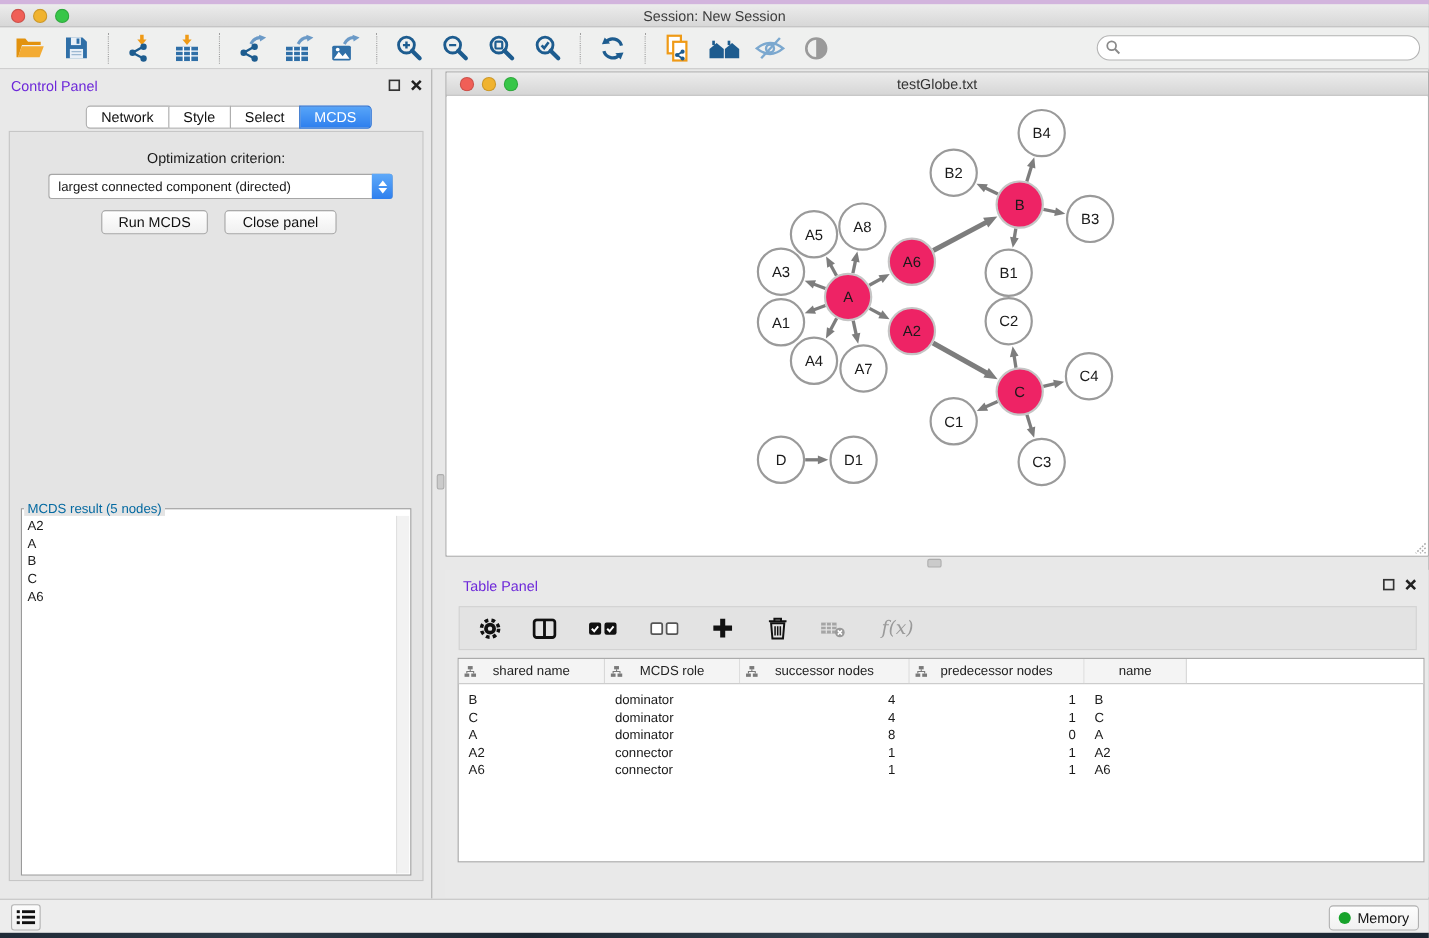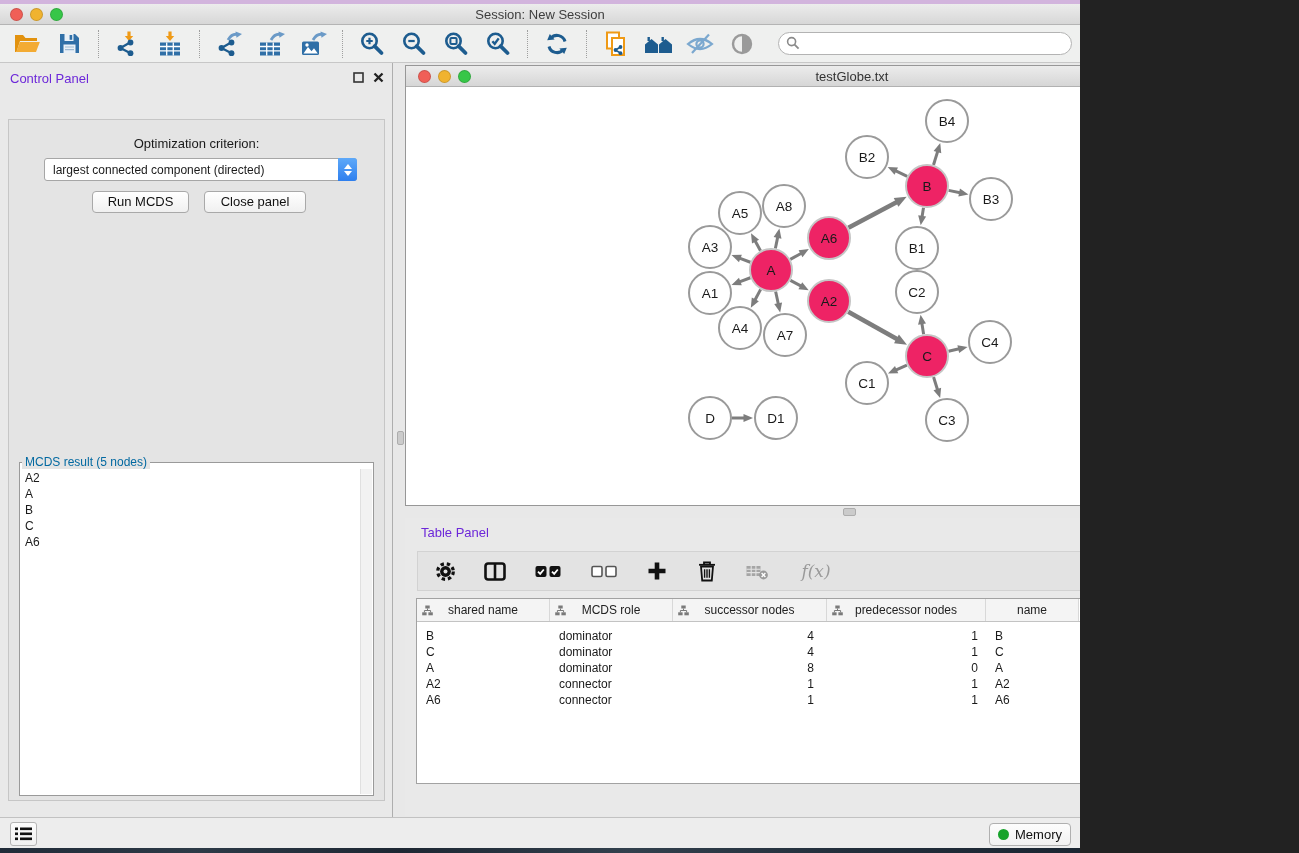--- a/index.html
+++ b/index.html
@@ -1,17 +1,17 @@
 <!DOCTYPE html>
 <html><head>
 <meta charset="utf-8">
 <style>
   html,body{margin:0;padding:0;background:#222;}
   *{box-sizing:border-box;}
-  .screen{position:relative;width:1080px;height:853px;background:#e8e8e8;overflow:hidden;
+  .screen{position:relative;width:1299px;height:853px;background:#e8e8e8;overflow:hidden;
           font-family:"Liberation Sans",sans-serif;color:#1a1a1a;padding-left:16px;}
   
   .top-strip{position:absolute;left:0;top:0;width:100%;height:4px;background:#d2b4dd;}
   .bottom-strip{position:absolute;left:0;top:848px;width:100%;height:5px;
     background:linear-gradient(90deg,#202b38,#2d3a47 18%,#1d2733 37%,#32404d 58%,#222e3b 79%,#1b2632);}
   
   .titlebar{position:absolute;left:0;top:4px;width:100%;height:21px;
     background:linear-gradient(#ececec,#d7d7d7);border-bottom:1px solid #b4b4b4;}
   .titlebar .title{position:absolute;left:0;right:0;top:0;line-height:21px;text-align:center;
     font-size:13px;color:#3d3d3d;}
@@ -271,20 +271,26 @@
         <svg width="11" height="11" viewBox="0 0 11 11">
             <rect x="1" y="1" width="9" height="9" fill="none" stroke="#333" stroke-width="1.6"></rect>
           </svg>
       </span>
       <span>
         <svg width="11" height="11" viewBox="0 0 11 11">
             <path d="M1.5 1.5l8 8M9.5 1.5l-8 8" stroke="#222" stroke-width="2.3"></path>
           </svg>
       </span>
     </div>
+    <div class="seg-tabs cp-tabs" id="cp-tabs">
+        <div class="seg-tab">Network</div>
+        <div class="seg-tab">Style</div>
+        <div class="seg-tab">Select</div>
+        <div class="seg-tab active">MCDS</div>
+      </div>
     <div class="cp-pane">
       <div class="opt-label">Optimization criterion:</div>
       <div class="dropdown">
         <span class="dd-text">largest connected component (directed)</span>
         <span class="dd-stepper">
           <span class="tri-up"></span>
             <span class="tri-dn"></span>
         </span>
       </div>
       <div class="mac-btn" style="left:83px;top:71px;width:97px;">Run MCDS</div>

